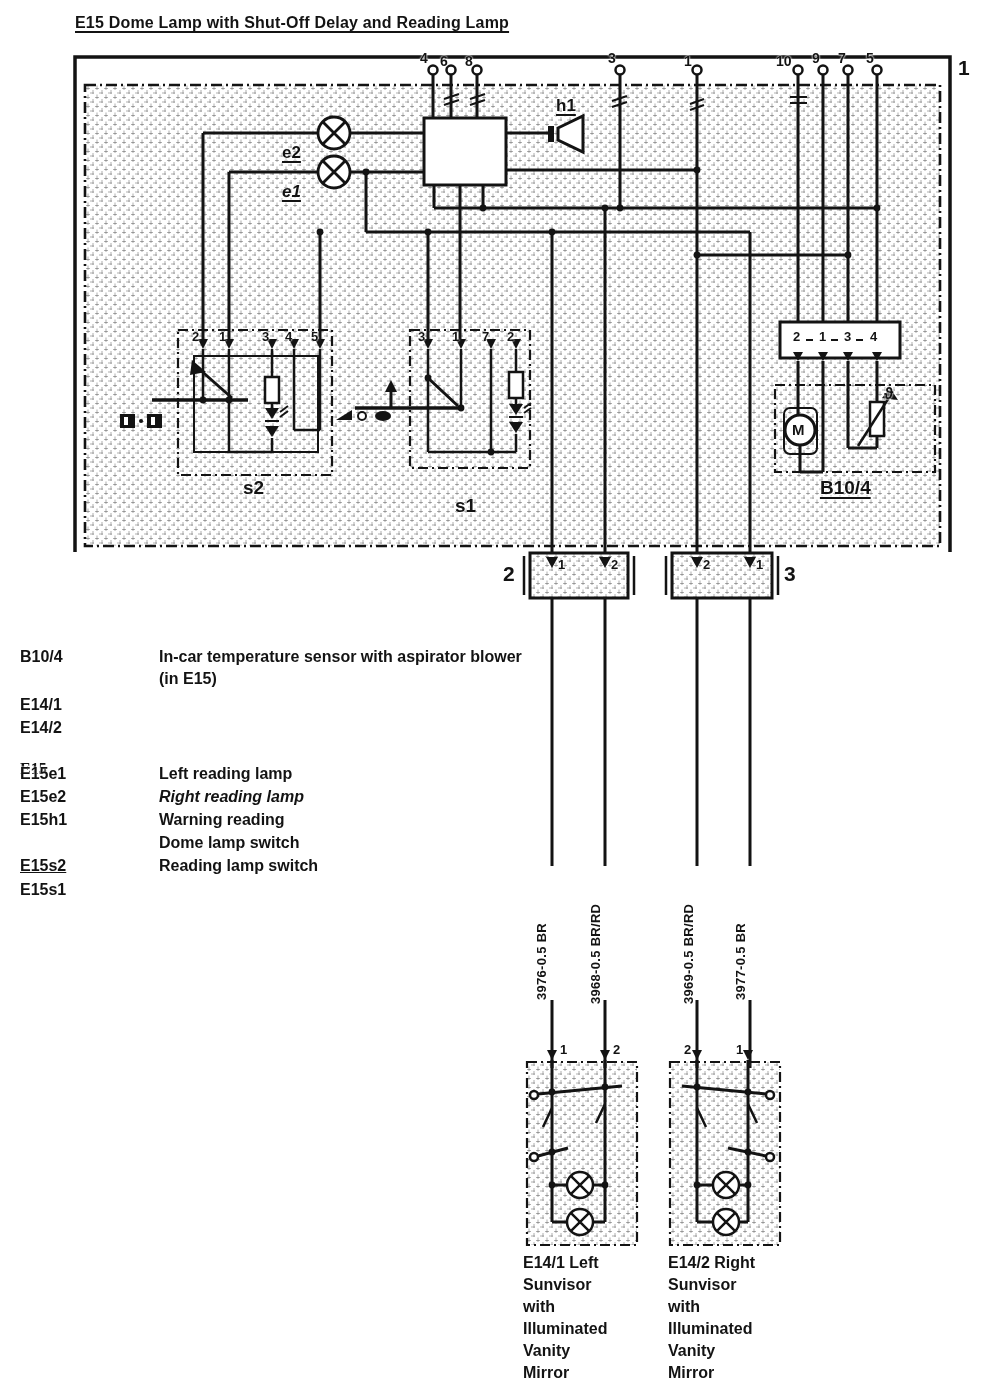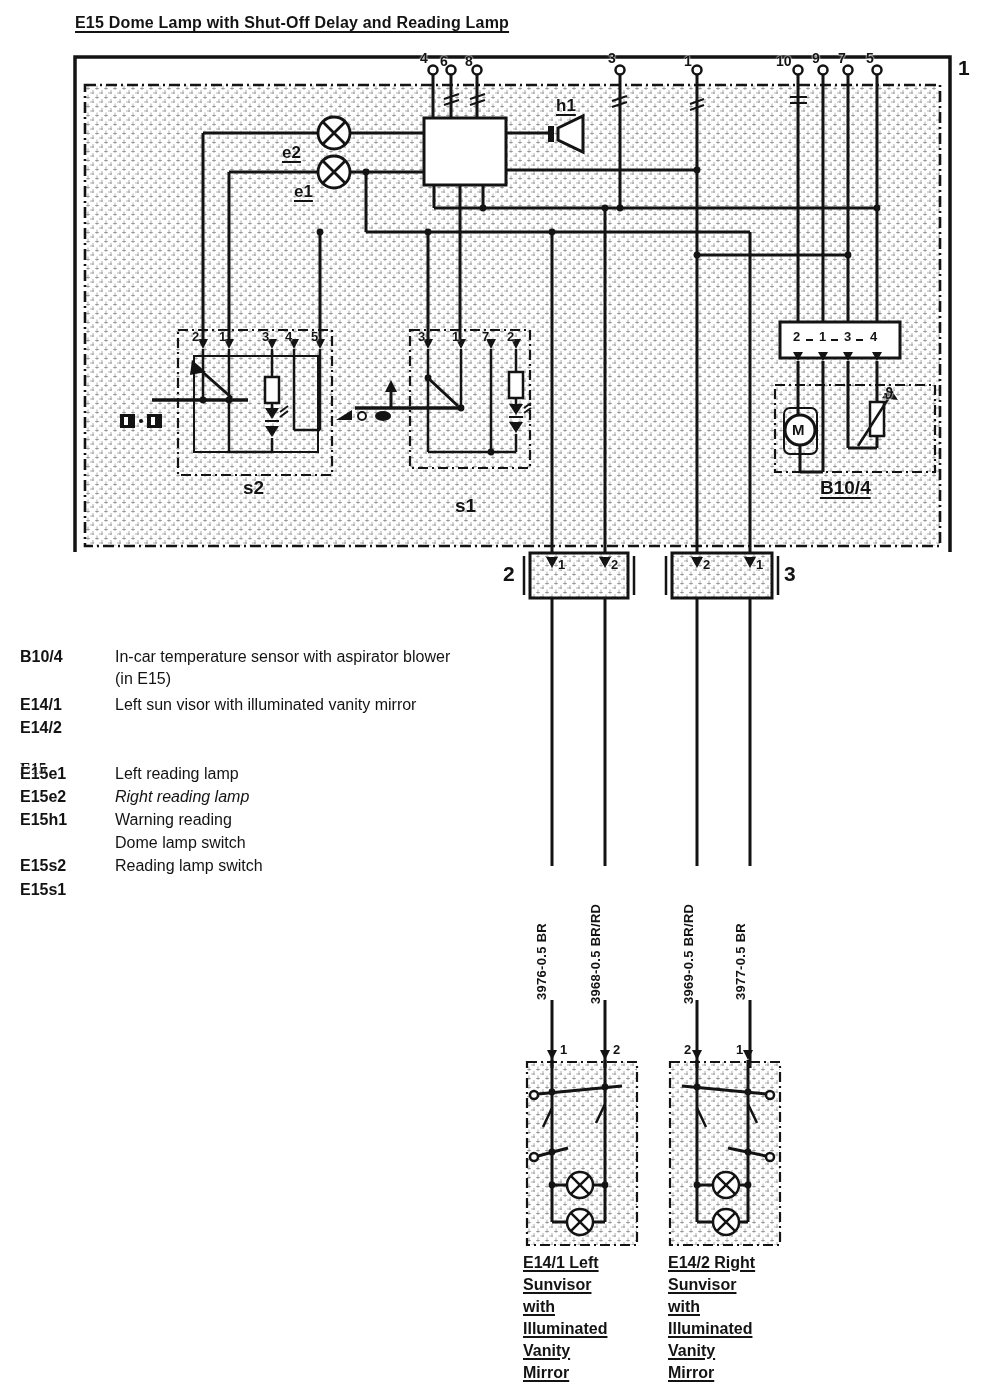--- a/index.html
+++ b/index.html
@@ -12,23 +12,23 @@
   .u{text-decoration:underline;text-decoration-thickness:2px;text-underline-offset:3px;}
   .title{font-size:16px;letter-spacing:.2px;}
   .pagenum{font-size:21px;}
   .pin{font-size:14px;}
   .pin-s{font-size:13px;}
   .comp{font-size:17px;}
   .comp-lg{font-size:19px;}
   .conn{font-size:21px;}
   .wlabel{font-size:13px;transform:rotate(-90deg);transform-origin:0 0;width:150px;letter-spacing:.3px;}
   .leg-code{font-size:16px;font-weight:bold;}
-  .leg-desc{font-size:16px;font-weight:400;}
+  .leg-desc{font-size:16px;font-weight:700;margin-left:44px;}
   .cap{font-size:16px;line-height:22px;}
-  .cap div{text-decoration:underline;text-decoration-thickness:2px;text-underline-offset:2px;}
+  .cap div{text-decoration-thickness:2px;text-underline-offset:2px;}
 </style>
 </head>
 <body>
 
 <div id="page">
 
 <svg width="1002" height="1394" viewBox="0 0 1002 1394">
   <defs>
     <pattern id="hx" width="9" height="9" patternUnits="userSpaceOnUse">
       <path d="M0,3 H4 M5,7.5 H9 M3,0 V4 M7,4.5 V9" stroke="#3a3a3a" stroke-width="0.9" opacity="0.45" fill="none"></path>
@@ -261,21 +261,21 @@
 <div class="t pin b" style="left:465px;top:53px;">8</div>
 <div class="t pin b" style="left:608px;top:50px;">3</div>
 <div class="t pin b" style="left:684px;top:53px;">1</div>
 <div class="t pin b" style="left:776px;top:53px;">10</div>
 <div class="t pin b" style="left:812px;top:50px;">9</div>
 <div class="t pin b" style="left:838px;top:50px;">7</div>
 <div class="t pin b" style="left:866px;top:50px;">5</div>
 
 <div class="t comp b u" style="left:556px;top:96px;">h1</div>
 <div class="t comp b u" style="left:282px;top:143px;">e2</div>
-<div class="t comp b u" style="left:294px;top:182px;">e1</div>
+<div class="t comp b u" style="left:282px;top:182px;font-style:italic;">e1</div>
 <div class="t comp-lg b" style="left:243px;top:477px;">s2</div>
 <div class="t comp-lg b" style="left:455px;top:495px;">s1</div>
 <div class="t comp-lg b u" style="left:820px;top:477px;">B10/4</div>
 <div class="t" style="left:792px;top:421px;font-size:15px;font-weight:bold;">M</div>
 <div class="t" style="left:884px;top:385px;font-size:16px;font-weight:bold;">ϑ</div>
 
 <div class="t pin-s b" style="left:192px;top:329px;">2</div>
 <div class="t pin-s b" style="left:219px;top:329px;">1</div>
 <div class="t pin-s b" style="left:262px;top:329px;">3</div>
 <div class="t pin-s b" style="left:285px;top:329px;">4</div>
@@ -322,27 +322,26 @@
   <div>with</div>
   <div>Illuminated</div>
   <div>Vanity</div>
   <div>Mirror</div>
 </div>
 
 <div class="t leg-code" style="left:20px;top:648px;">B10/4</div>
 <div class="t leg-desc" style="left:115px;top:648px;">In-car temperature sensor with aspirator blower</div>
 <div class="t leg-desc" style="left:115px;top:670px;">(in E15)</div>
 <div class="t leg-code" style="left:20px;top:696px;">E14/1</div>
-<div class="t leg-desc" style="left:115px;top:696px;">Left sun visor with illuminated vanity mirror</div>
 <div class="t leg-code" style="left:20px;top:719px;">E14/2</div>
 <div class="t leg-code" style="left:20px;top:760px;font-family:Liberation Serif, serif;">E15</div>
 <div class="t leg-code" style="left:20px;top:765px;">E15e1</div>
 <div class="t leg-desc" style="left:115px;top:765px;">Left reading lamp</div>
 <div class="t leg-code" style="left:20px;top:788px;">E15e2</div>
 <div class="t leg-desc" style="left:115px;top:788px;font-style:italic;">Right reading lamp</div>
 <div class="t leg-code" style="left:20px;top:811px;">E15h1</div>
 <div class="t leg-desc" style="left:115px;top:811px;">Warning reading</div>
 <div class="t leg-code" style="left:20px;top:881px;">E15s1</div>
 <div class="t leg-desc" style="left:115px;top:834px;">Dome lamp switch</div>
-<div class="t leg-code" style="left:20px;top:857px;">E15s2</div>
+<div class="t leg-code" style="left:20px;top:857px;text-decoration:underline;">E15s2</div>
 <div class="t leg-desc" style="left:115px;top:857px;">Reading lamp switch</div>
 
 </div>
 
 </body></html>

